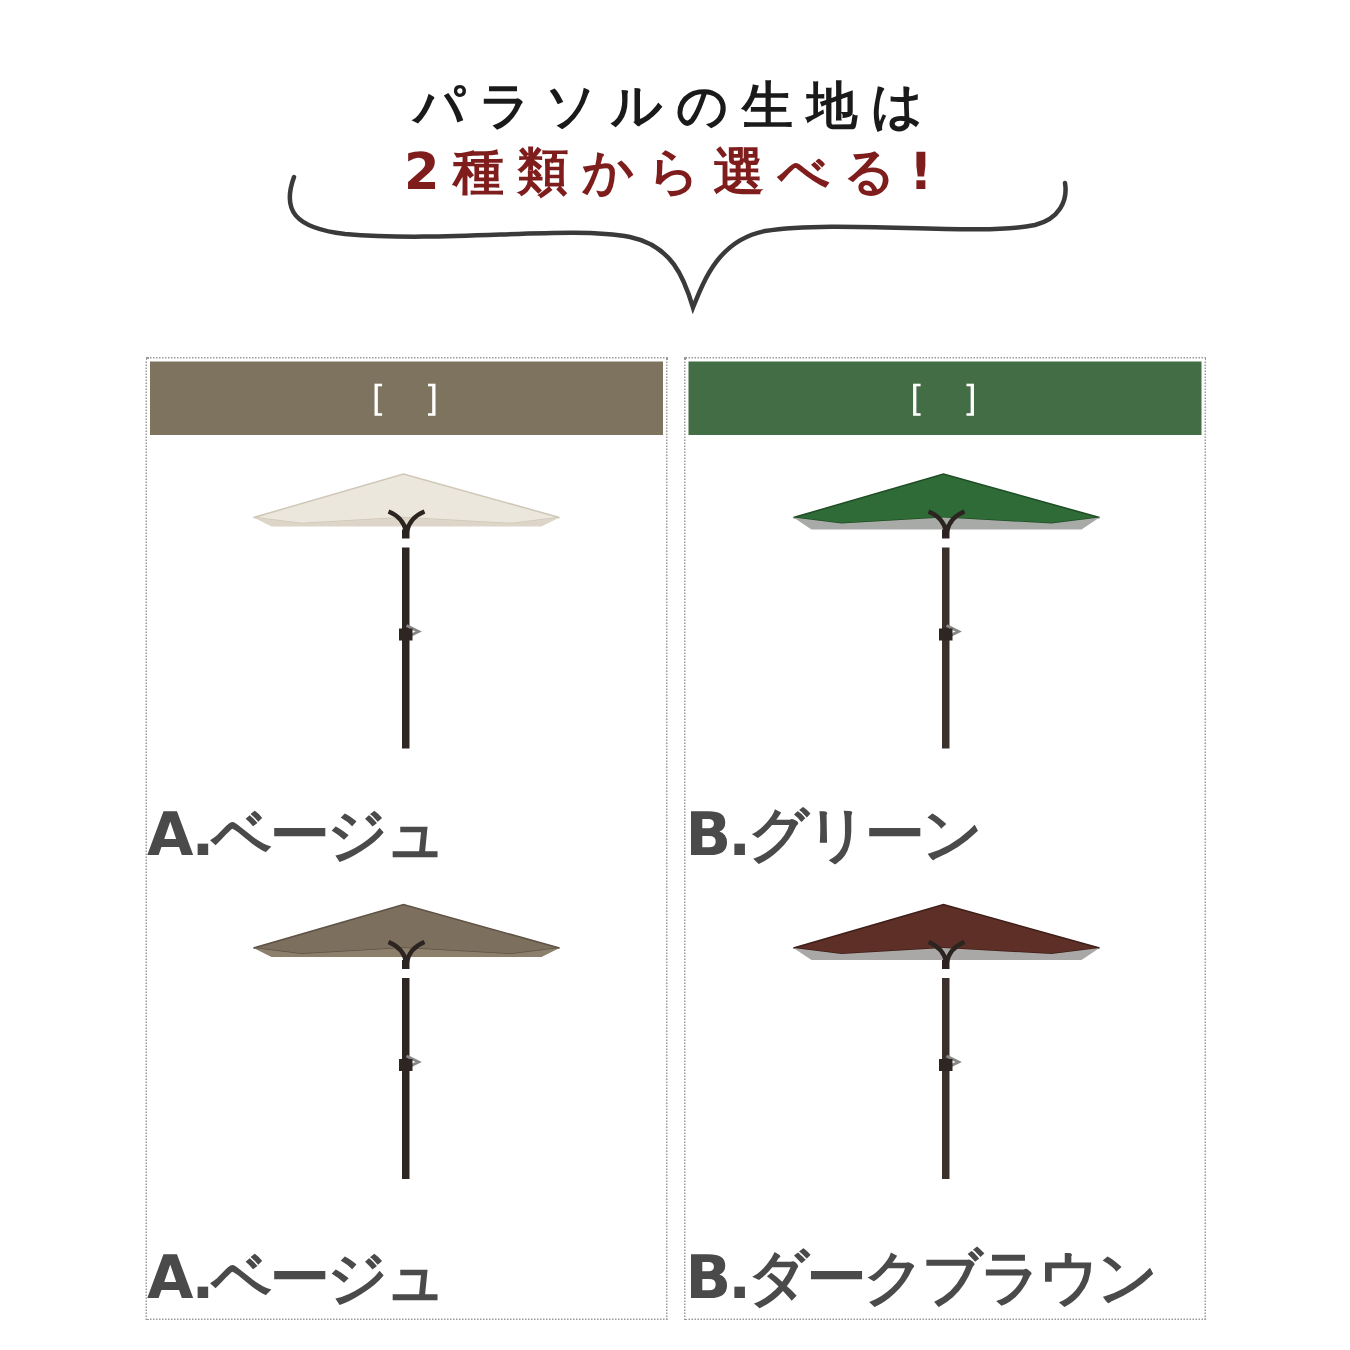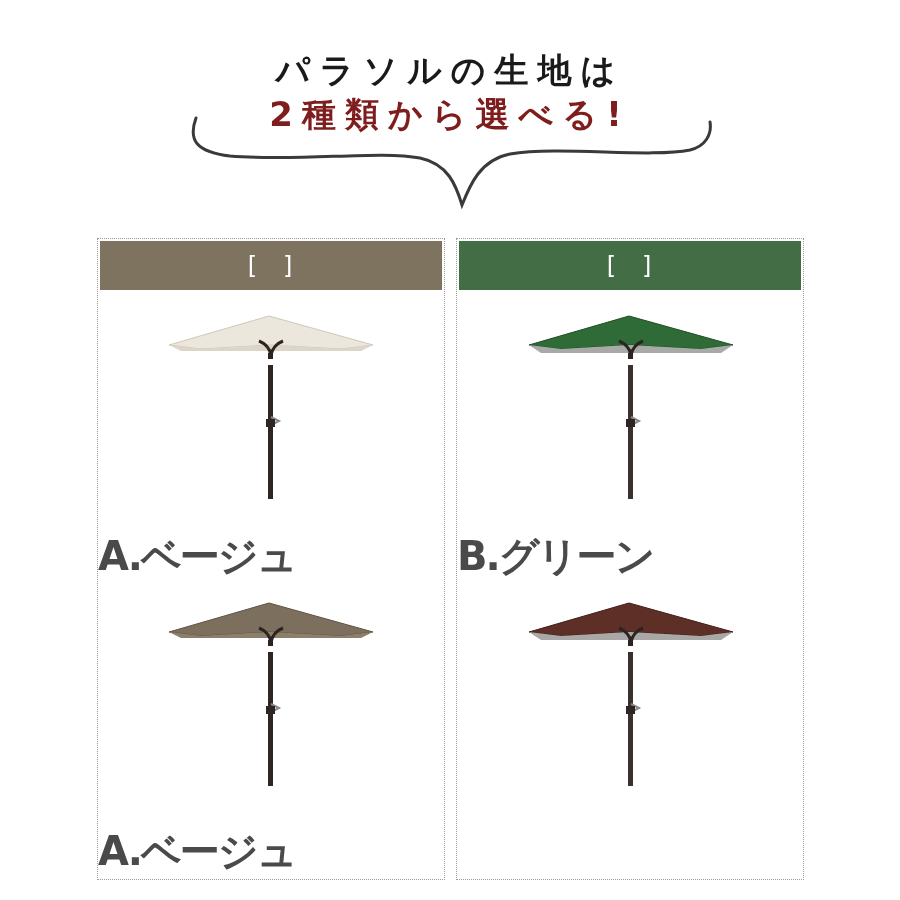--- a/index.html
+++ b/index.html
@@ -91,13 +91,14 @@
     <svg viewBox="0 0 220 190">
       <polygon points="8,36 108,7 212,36 180,40 108,36 40,40" fill="#5d2f26" stroke="#3f1e18" stroke-width="1"></polygon>
       <polygon points="8,36 40,40 108,36 180,40 212,36 200,44 108,44 20,44" fill="#a9a8a6"></polygon>
       <path d="M98 32 Q108 36 110 46 Q112 36 122 32" fill="none" stroke="#2c2420" stroke-width="3"></path>
       <rect x="107" y="44" width="5" height="6" fill="#2c2420"></rect>
       <rect x="107" y="56" width="5" height="148" fill="#3a302c"></rect>
       <path d="M110 108 L118 112 L110 116" fill="none" stroke="#888" stroke-width="2"></path>
       <rect x="105" y="110" width="9" height="8" fill="#2e2622"></rect>
     </svg>
   </div>
+  <div class="color-label" style="top:585px;">B.ダークブラウン</div>
 </div>
 
 </body></html>

